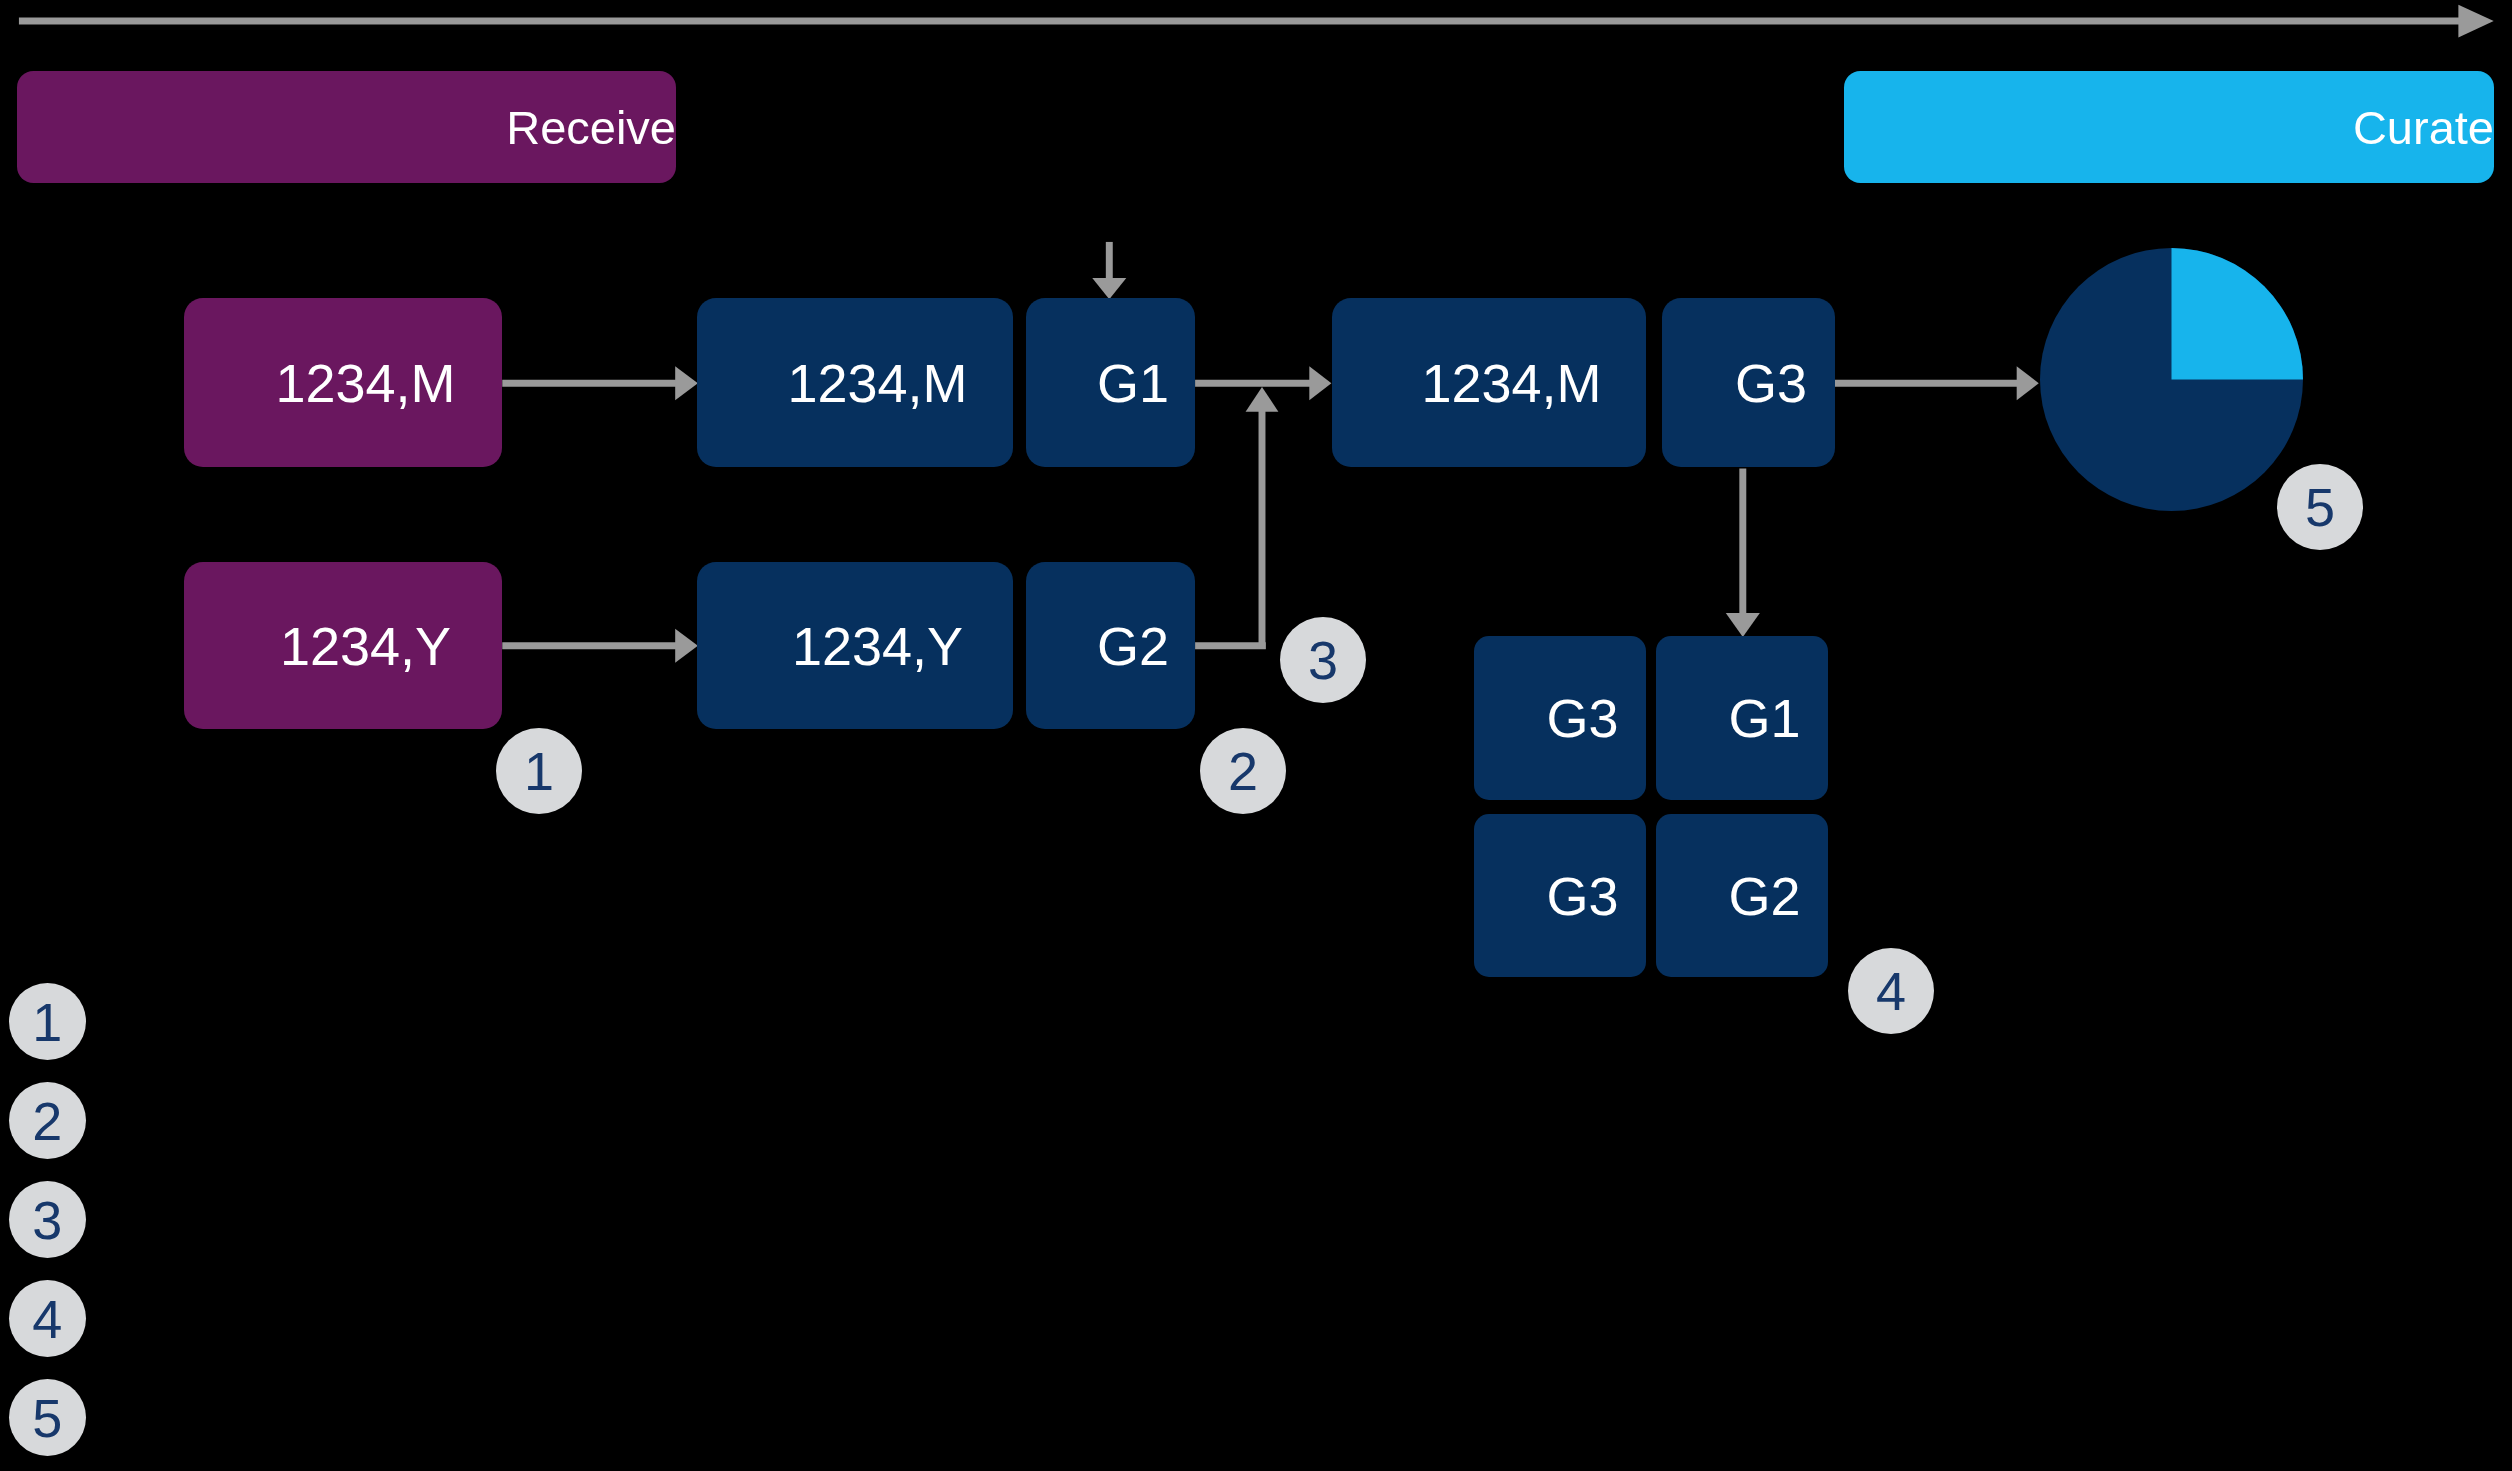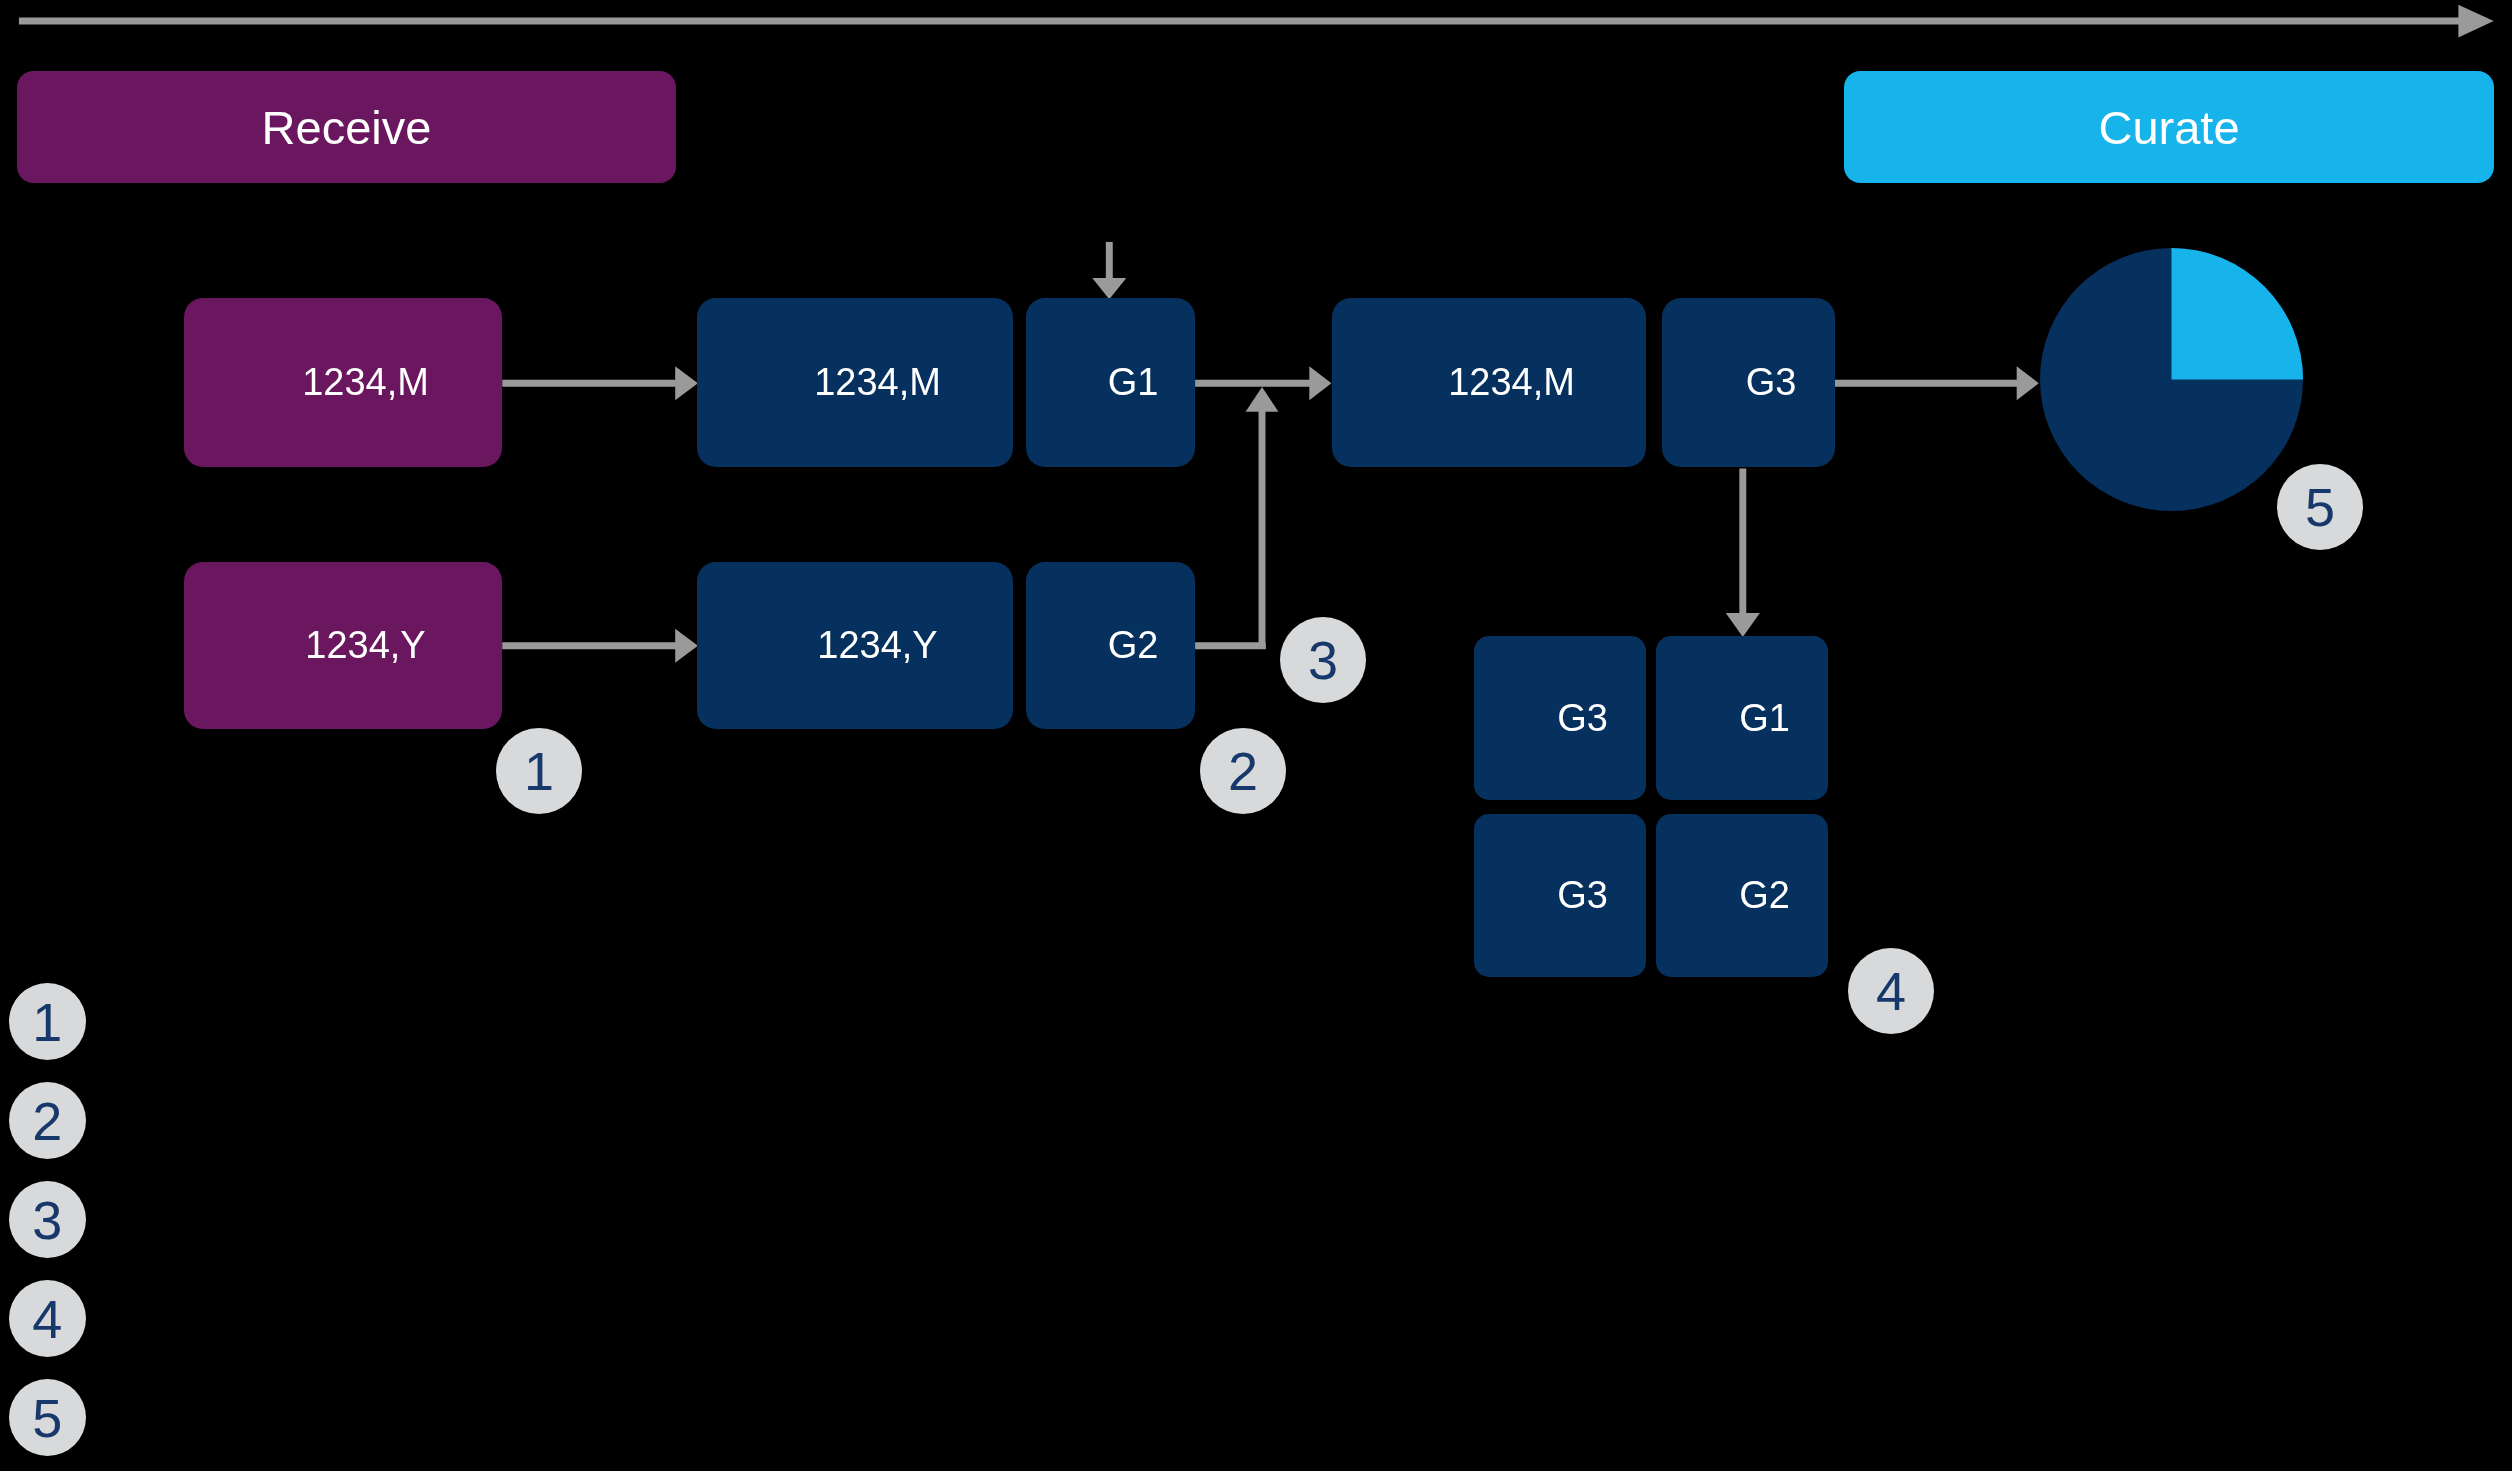--- a/index.html
+++ b/index.html
@@ -8,27 +8,27 @@
     position:relative;
     width:2512px; height:1472px;
     background:var(--background,#000);
     font-family:"Liberation Sans", sans-serif;
     overflow:hidden;
   }
   .overlay { position:absolute; left:0; top:0; width:2512px; height:1472px; }
   .stage {
     position:absolute; top:71px; height:112px;
     border-radius:16.4px;
-    display:flex; align-items:center; justify-content:center;
+    display:flex; align-items:center; justify-content:flex-end;
     color:var(--label_text,#fff); font-size:47px;
   }
   .box {
     position:absolute; border-radius:19px;
     display:flex; align-items:center; justify-content:center;
-    color:var(--label_text,#fff); font-size:38px;padding-left:45px;
+    color:var(--label_text,#fff); font-size:54px;padding-left:45px;
   }
   .grid-cell { border-radius:15px; }
   .purple { background:var(--purple,#6A175F); }
   .navy   { background:var(--navy,#06305E); }
   .cyan-bg{ background:var(--cyan,#17B4EC); }
   .chip {
     position:absolute; border-radius:50%;
     background:var(--chip,#D7D9DB); color:var(--chip_text,#17386B);
     display:flex; align-items:center; justify-content:center;
     font-size:54px;

